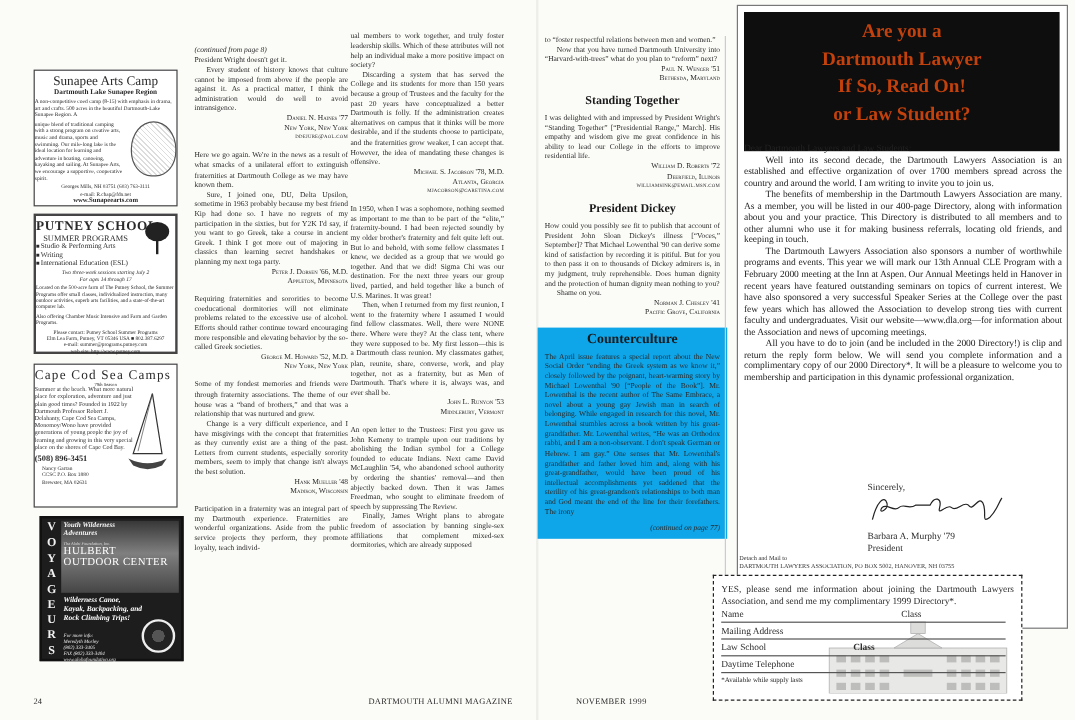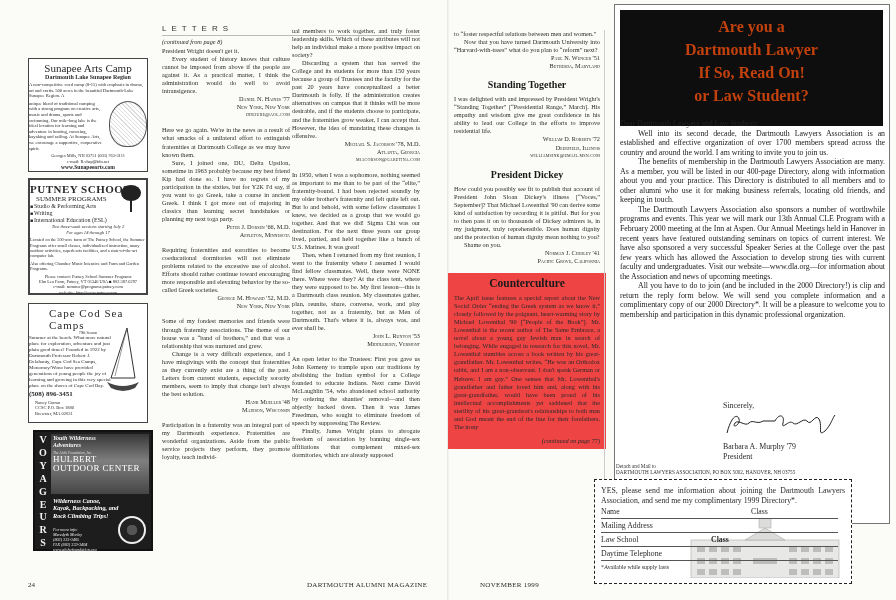--- a/index.html
+++ b/index.html
@@ -27,21 +27,21 @@
   .ad-putney .title { font-size: 11px; font-weight: bold; letter-spacing: .5px; }
   .ad-putney .sub { font-size: 7px; padding-left: 6px; }
   .ad-putney .item { font-size: 6px; line-height: 7px; }
   .ad-putney .item::before { content: "\25A0"; font-size: 5px; margin-right: 1px; }
   .ad-putney .tree { position: absolute; right: 4px; top: 4px; width: 22px; height: 28px; }
   .ad-putney .ital { font-size: 4.6px; font-style: italic; text-align: center; line-height: 5.6px; }
   .ad-putney .para { font-size: 4.4px; line-height: 5.4px; margin-top: 2px; }
   .ad-putney .contact { font-size: 4.4px; line-height: 5.4px; text-align: center; margin-top: 2px; }
 
   .ad-capecod { top: 303px; height: 120px; }
-  .ad-capecod .title { font-size: 11px; letter-spacing: 1px; margin-left: 20px; }
+  .ad-capecod .title { font-size: 11px; letter-spacing: 1px; }
   .ad-capecod .season { font-size: 3.8px; text-align: center; }
   .ad-capecod .body { font-size: 5px; line-height: 6px; width: 82px; }
   .ad-capecod .phone { font-size: 7px; font-weight: bold; margin-top: 1px; }
   .ad-capecod .addr { font-size: 4.5px; line-height: 5.4px; padding-left: 6px; margin-top: 2px; }
   .ad-capecod .sail { position: absolute; right: 6px; top: 22px; width: 36px; height: 70px; }
 
   .ad-voyageurs { top: 430px; height: 121px; left: 33px; width: 120px; background: #1d1d1d; border: 2px solid #111; padding: 0; color: #eee; }
   .ad-voyageurs .vert { position: absolute; left: 2px; top: 2px; width: 12px; font-size: 10px; font-weight: bold; line-height: 12.9px; text-align: center; color: #f2f2f2; }
   .ad-voyageurs .inner { position: absolute; left: 16px; top: 2px; right: 2px; bottom: 2px; }
   .ad-voyageurs .top { font-size: 6px; font-style: italic; font-weight: bold; line-height: 7px; color: #f4f4f4; }
@@ -67,21 +67,21 @@
   .col .email { text-align: right; font-variant: small-caps; font-size: 5px; letter-spacing: .2px; line-height: 8px; }
   .col-1 { left: 162px; top: 38px; width: 128px; }
   .col-2 { left: 292px; top: 27px; width: 128px; }
   .col-3 { left: 454px; top: 30px; width: 146px; }
 
   .letters-head { position: absolute; left: 162px; top: 24px; width: 258px; font-family: "Liberation Sans", sans-serif; font-size: 8px; letter-spacing: 5px; border-bottom: 0.8px solid #bbb; padding-bottom: 2px; color: #333; }
   .cont { font-style: italic; margin-bottom: 1px; }
 
   .section-title { text-align: center; font-weight: bold; font-size: 10px; line-height: 13px; margin: 8px 0 4px; color: #1a1a1a; }
   .section-title.big { font-size: 11.5px; }
-  .shade { background: #ef4444; margin: 6px -6px 0; padding: 0 6px 4px; }
+  .shade { background: #0ea5e9; margin: 6px -6px 0; padding: 0 6px 4px; }
   .col-rule { position: absolute; left: 604px; top: 30px; width: 1px; height: 555px; background: #ccc; }
 
   
   .dla { position: absolute; left: 614px; top: 4px; width: 276px; height: 520px; border: 1px solid #777; background: #fff; }
   .dla-banner { position: absolute; left: 5px; top: 5px; width: 263px; height: 116px; background: #0e0e0e; color: #c2410c; text-align: center; font-family: Liberation Serif, serif; font-weight: bold; font-size: 16px; line-height: 23px; padding-top: 5px; }
   .dla-body { position: absolute; left: 5px; top: 114px; width: 265px; font-family: "Liberation Serif", serif; font-size: 7.9px; line-height: 9.55px; text-align: justify; color: #222; letter-spacing: -.05px; }
   .dla-body p.ind { text-indent: 18px; }
   .sincere { position: absolute; left: 108px; top: 396px; font-size: 7.9px; line-height: 9.6px; }
   .signature { position: absolute; left: 108px; top: 404px; width: 120px; height: 30px; }
   .signer { position: absolute; left: 108px; top: 437px; font-size: 7.9px; line-height: 9.6px; }
@@ -183,21 +183,20 @@
         <div>www.alohafoundation.org</div>
       </div>
       <div class="seal"></div>
     </div>
   </div>
 
   <div class="folio folio-left">24</div>
   <div class="folio folio-mag">DARTMOUTH ALUMNI MAGAZINE</div>
   <div class="folio folio-month">NOVEMBER 1999</div>
 
-  <div class="letters-head"><span>LETTERS</span></div>
 
   <div class="col col-1">
     <div class="cont">(continued from page 8)</div>
     <div>
         <p>President Wright doesn't get it.</p>
         <p class="ind">Every student of history knows that culture cannot be imposed from above if the people are against it. As a practical matter, I think the administration would do well to avoid intransigence.</p>
         <div class="sig">Daniel N. Haines '77</div>
         <div class="sig">New York, New York</div>
         <div class="email">ddejure@aol.com</div>
         <p class="gap">Here we go again. We're in the news as a result of what smacks of a unilateral effort to extinguish fraternities at Dartmouth College as we may have known them.</p>

